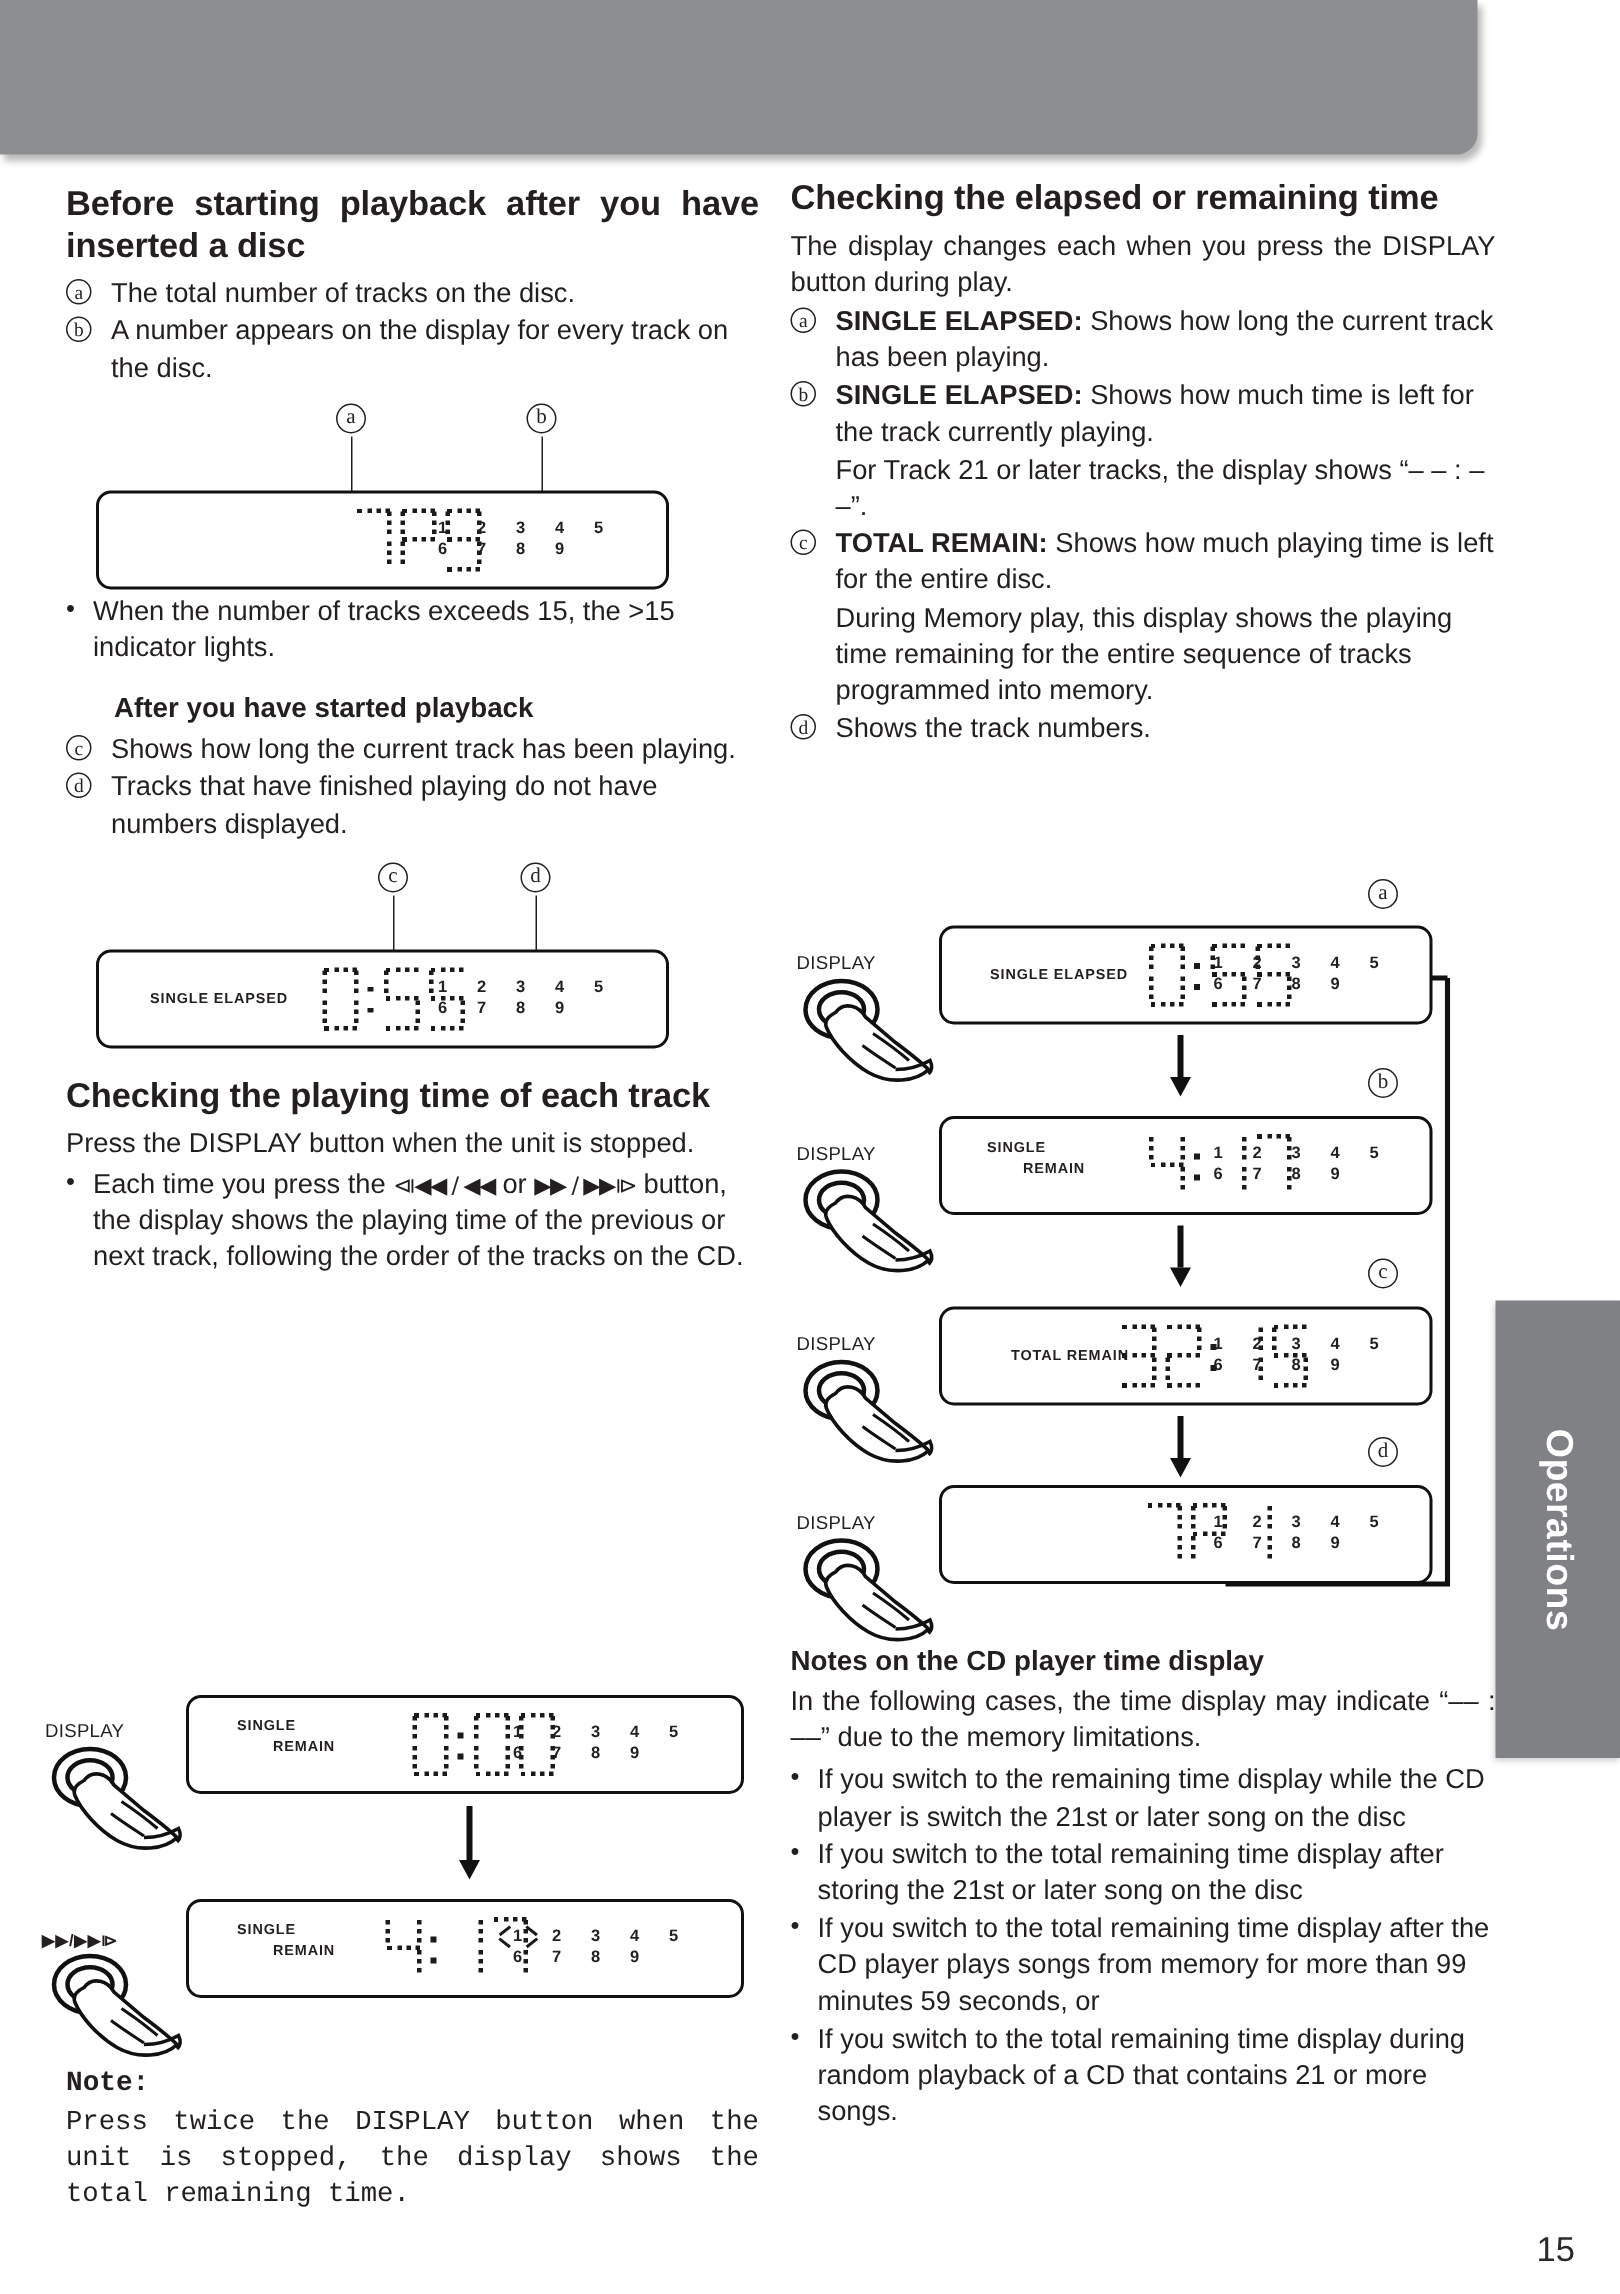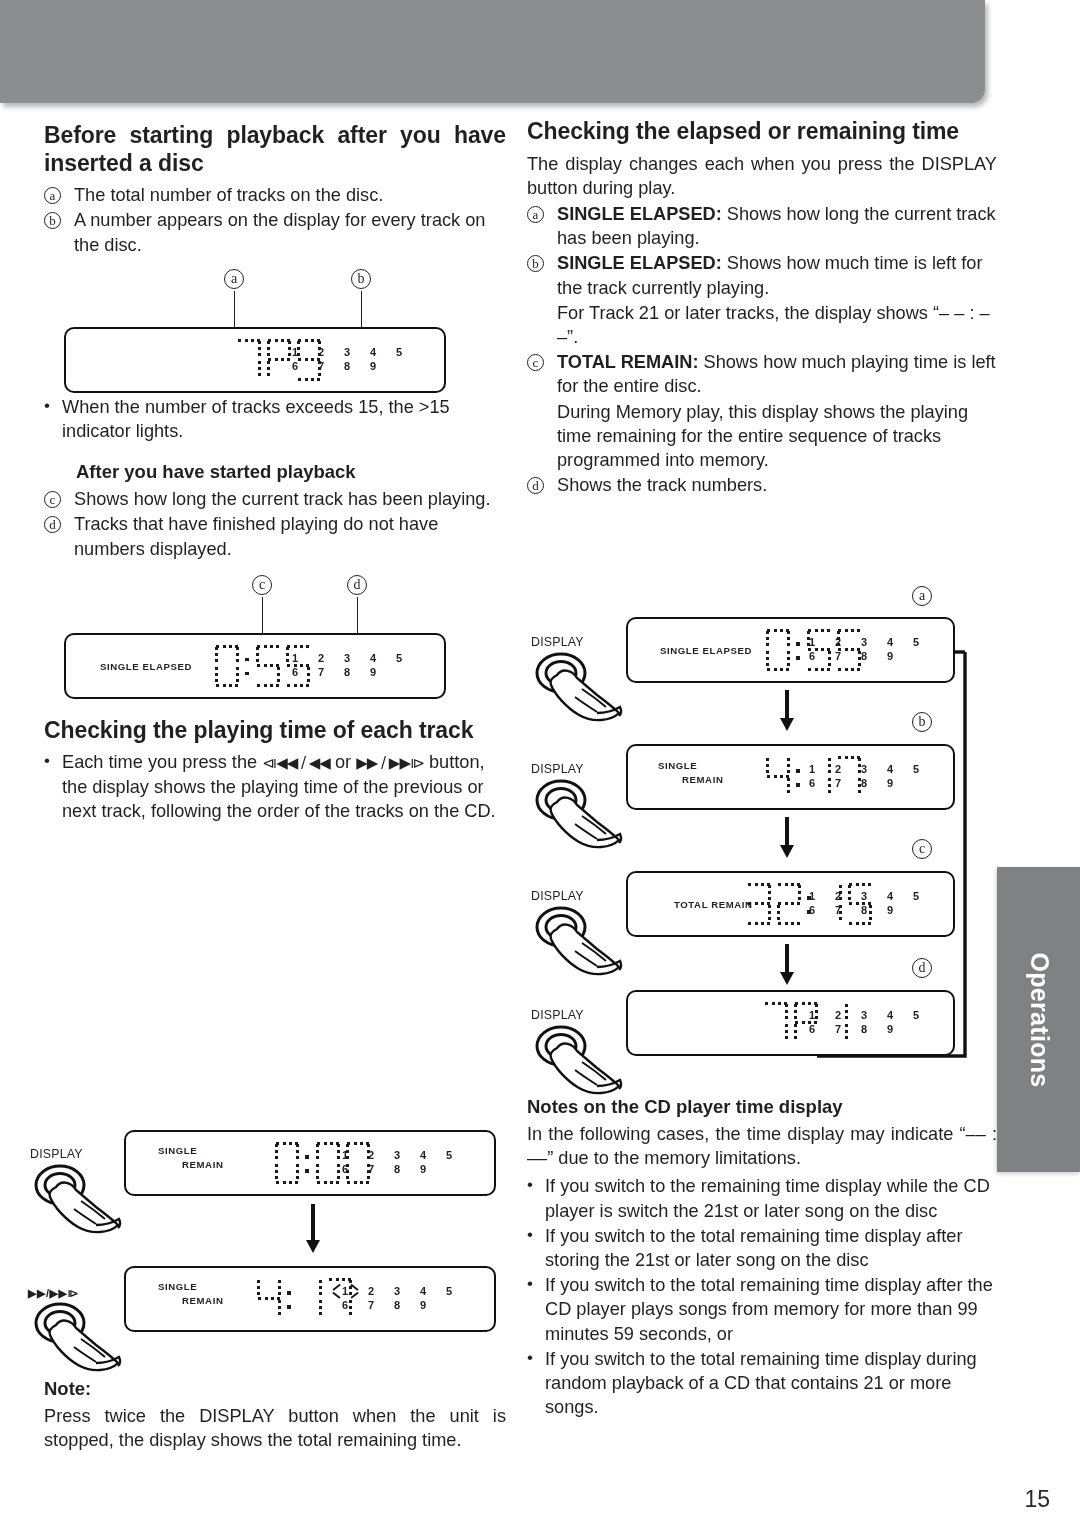--- a/index.html
+++ b/index.html
@@ -318,20 +318,21 @@
           <span>7</span>
           <span>8</span>
           <span>9</span>
           <span></span>
         </div>
     </div>
   </div>
 
   <h2 class="head justified" style="margin-top:24px;">Checking the playing time of each track</h2>
 
+  <p class="body just">Press the DISPLAY button when the unit is stopped.</p>
 
   <ul class="bullets" style="margin-top:2px;">
     <li>
       <span class="dot">•</span>
       <span class="txt"><span>Each time you press the </span><span class="tg">⧏◀◀ / ◀◀</span><span> or </span><span class="tg">▶▶ / ▶▶⧐</span><span> button, the display shows the playing time of the previous or next track, following the order of the tracks on the CD.</span></span>
     </li>
   </ul>
 </div>
 
 <div style="position:absolute;left:26px;top:1126px;width:480px;height:250px;">
@@ -448,21 +449,21 @@
         <span>5</span>
         <span>6</span>
         <span>7</span>
         <span>8</span>
         <span>9</span>
         <span></span>
       </div>
   </div>
 </div>
 
-<div style="position:absolute;left:44px;top:1378px;width:462px;">
+<div style="position:absolute;left:44px;top:1378px;width:462px;font-family:Liberation Mono, monospace;">
   <h3 class="subhead">Note:</h3>
   <p class="body just">Press twice the DISPLAY button when the unit is stopped, the display shows the total remaining time.</p>
 </div>
 
 <div id="col-right">
 
   <h2 class="head justified">Checking the elapsed or remaining time</h2>
 
   <p class="body just">The display changes each when you press the DISPLAY button during play.</p>
 

